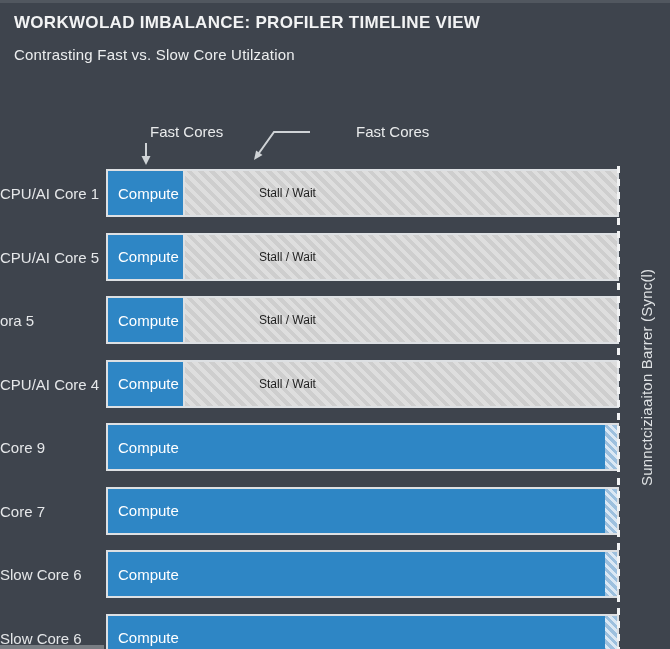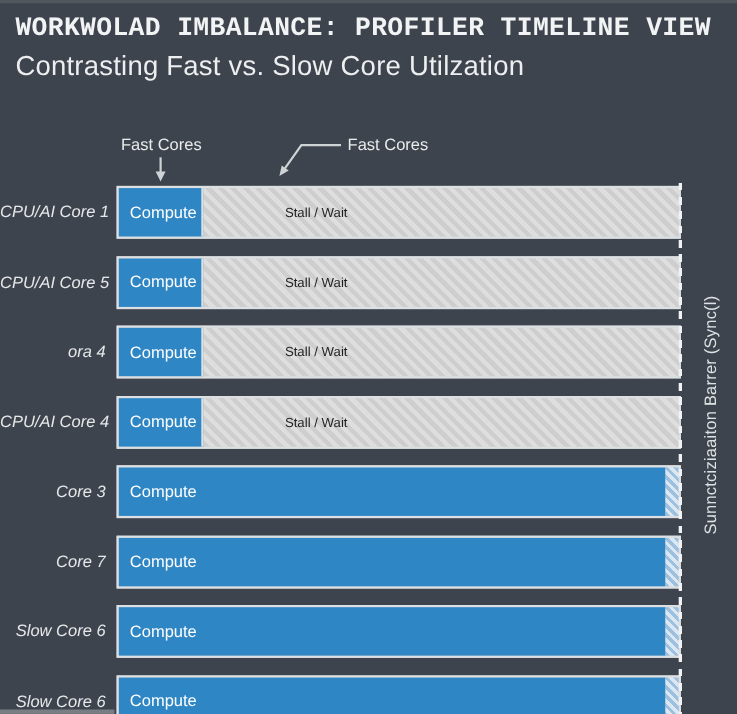--- a/index.html
+++ b/index.html
@@ -5,35 +5,35 @@
   html,body{margin:0;padding:0;background:#3e444d;}
   *{box-sizing:border-box;}
   .stage{
     position:relative;width:670px;height:649px;overflow:hidden;
     background:#3e444d;
     font-family:"Liberation Sans","DejaVu Sans",sans-serif;
   }
   .top-edge{position:absolute;left:0;top:0;width:670px;height:3px;background:rgba(255,255,255,0.10);}
   .title{
     position:absolute;left:14px;top:13px;width:640px;
-    font-size:24px;font-weight:600;color:#f2f3f4;letter-spacing:0.3px;white-space:nowrap;font-family:Liberation Mono, monospace;
+    font-size:17px;font-weight:600;color:#f2f3f4;letter-spacing:0.3px;white-space:nowrap;
   }
   .subtitle{
     position:absolute;left:14px;top:46px;width:640px;
-    font-size:25px;font-weight:500;color:#eceeef;letter-spacing:0.2px;white-space:nowrap;
+    font-size:15px;font-weight:500;color:#eceeef;letter-spacing:0.2px;white-space:nowrap;
   }
-  .callout{position:absolute;font-size:15px;color:#e9ebec;white-space:nowrap;}
+  .callout{position:absolute;font-size:15px;color:#e9ebec;white-space:nowrap;margin-left:40px;}
   .callout-left{left:110px;top:123px;}
   .callout-right{left:316px;top:123px;}
   .arrows{position:absolute;left:0;top:0;width:670px;height:649px;pointer-events:none;}
 
   .row{position:absolute;left:0;width:670px;height:48px;}
   .row-label{
     position:absolute;left:0;top:50%;transform:translateY(-50%);
-    width:96px;text-align:right;font-size:15px;color:#e5e7e9;white-space:nowrap;font-style:italic;
+    width:96px;font-size:15px;color:#e5e7e9;white-space:nowrap;
   }
   .bar{
     position:absolute;left:106px;top:0;height:48px;width:513px;
     display:flex;border:2px solid #dde0e3;background:#d3d3d3;
   }
   .seg{display:flex;align-items:center;}
   .seg-compute{
     background:#2e86c5;color:#ffffff;font-size:15px;padding-left:10px;white-space:nowrap;
   }
   .row-fast .seg-compute{width:77px;border-right:2px solid #dde0e3;}
@@ -92,37 +92,37 @@
 
   <div class="row row-fast" style="top:232.5px">
     <div class="row-label">CPU/AI Core 5</div>
     <div class="bar">
       <div class="seg seg-compute">Compute</div>
       <div class="seg seg-stall">Stall / Wait</div>
     </div>
   </div>
 
   <div class="row row-fast" style="top:296px">
-    <div class="row-label">ora 4</div>
+    <div class="row-label">ora 5</div>
     <div class="bar">
       <div class="seg seg-compute">Compute</div>
       <div class="seg seg-stall">Stall / Wait</div>
     </div>
   </div>
 
   <div class="row row-fast" style="top:359.5px">
     <div class="row-label">CPU/AI Core 4</div>
     <div class="bar">
       <div class="seg seg-compute">Compute</div>
       <div class="seg seg-stall">Stall / Wait</div>
     </div>
   </div>
 
   <div class="row row-slow" style="top:423px">
-    <div class="row-label">Core 3</div>
+    <div class="row-label">Core 9</div>
     <div class="bar">
       <div class="seg seg-compute">Compute</div>
       <div class="seg seg-sliver"></div>
     </div>
   </div>
 
   <div class="row row-slow" style="top:486.5px">
     <div class="row-label">Core 7</div>
     <div class="bar">
       <div class="seg seg-compute">Compute</div>

